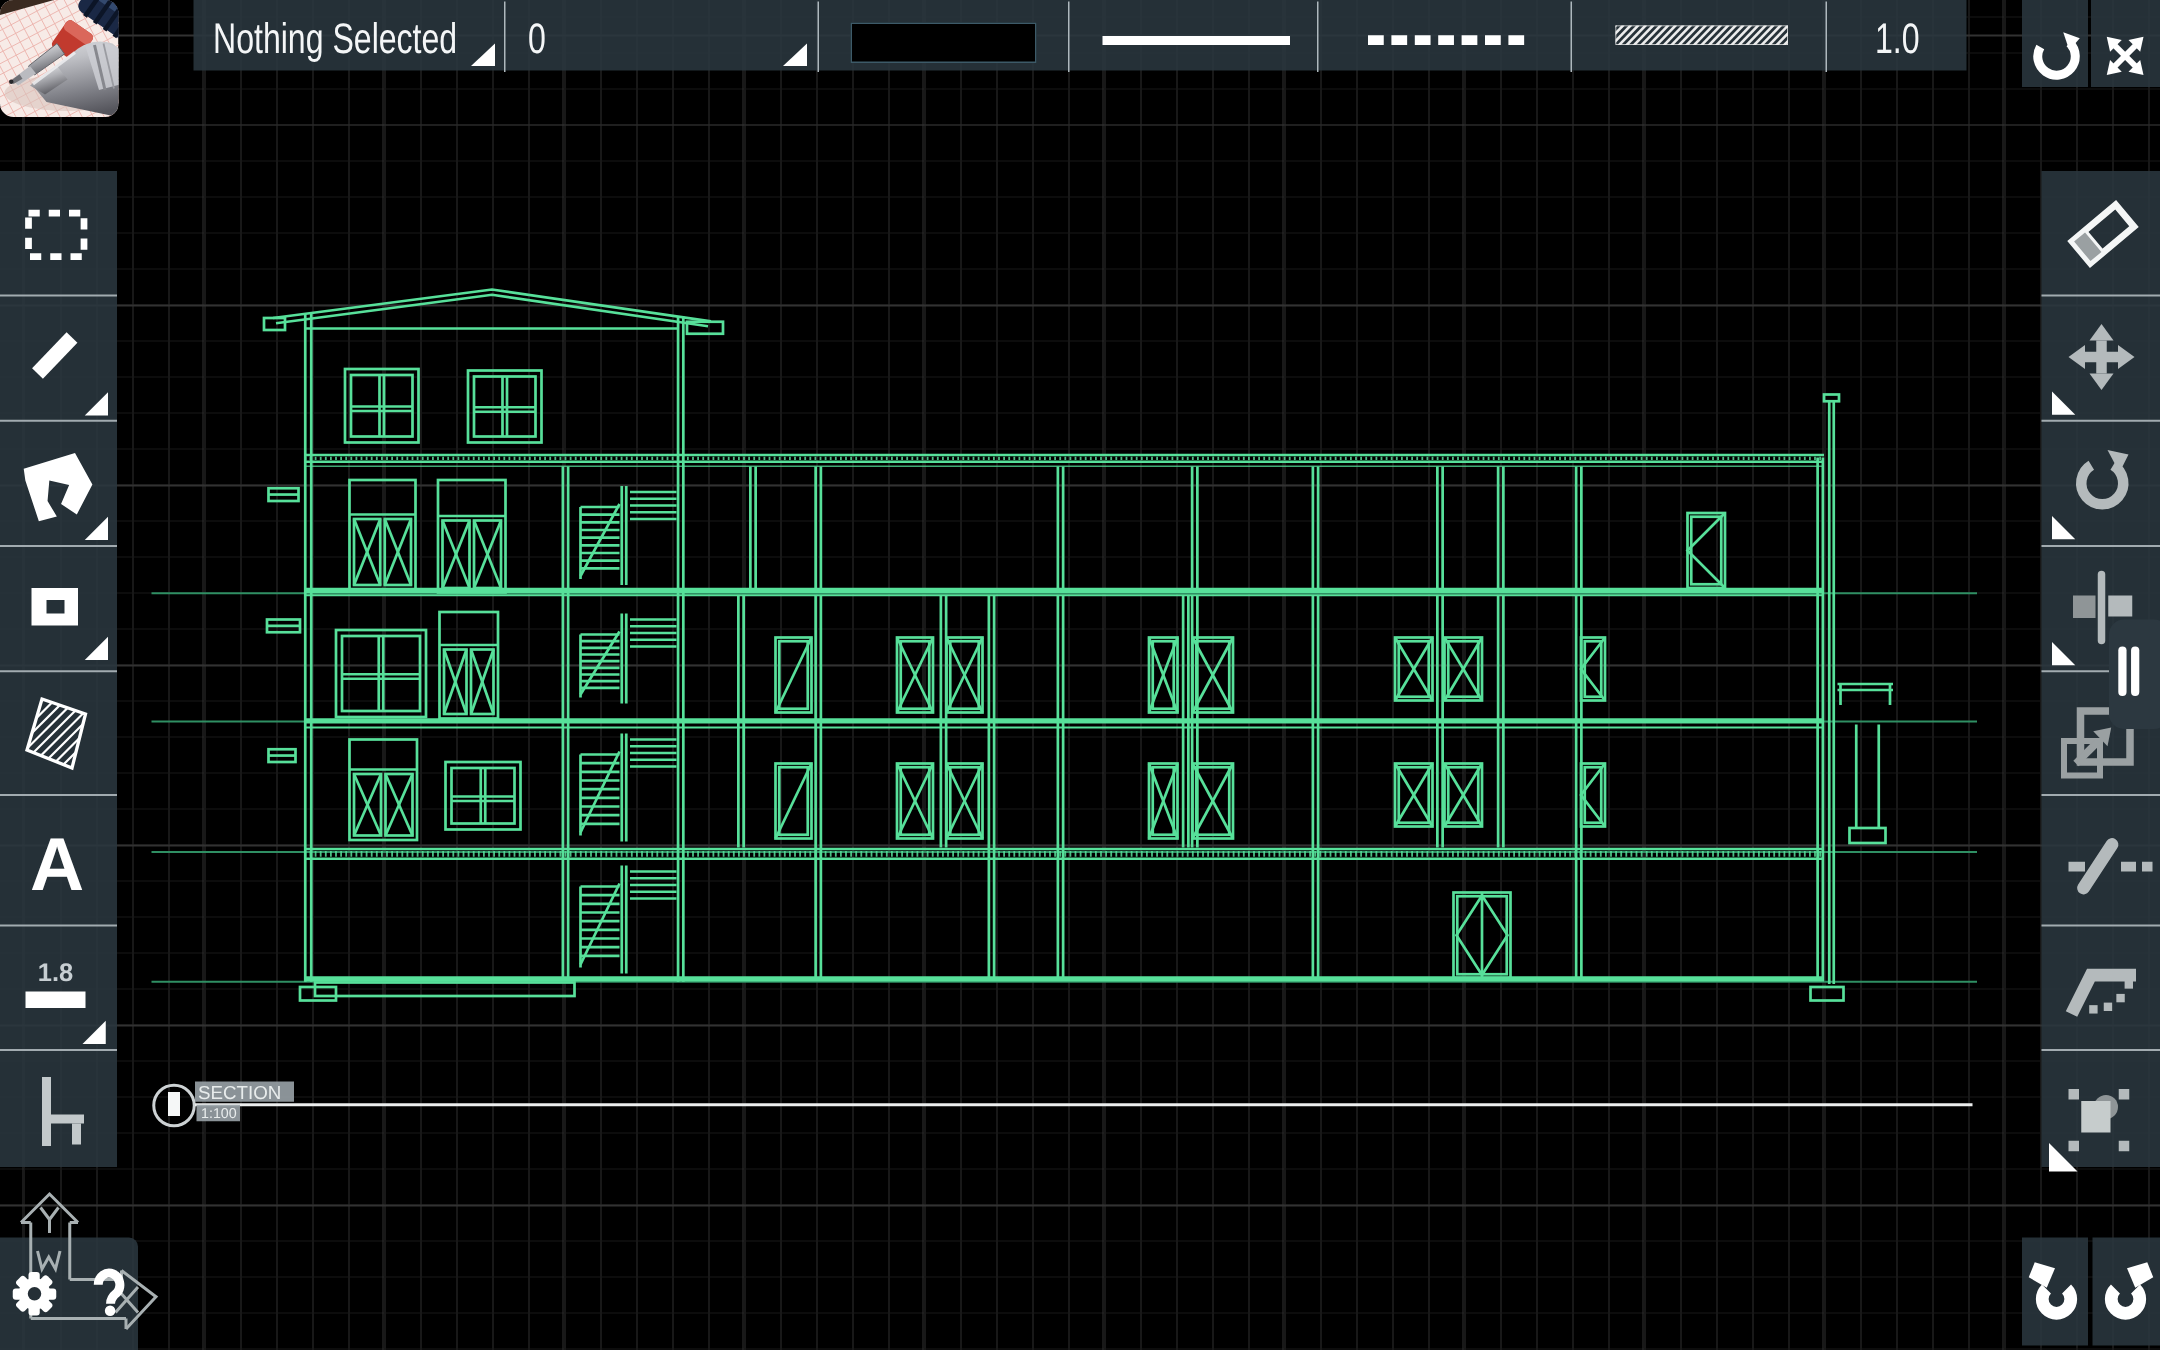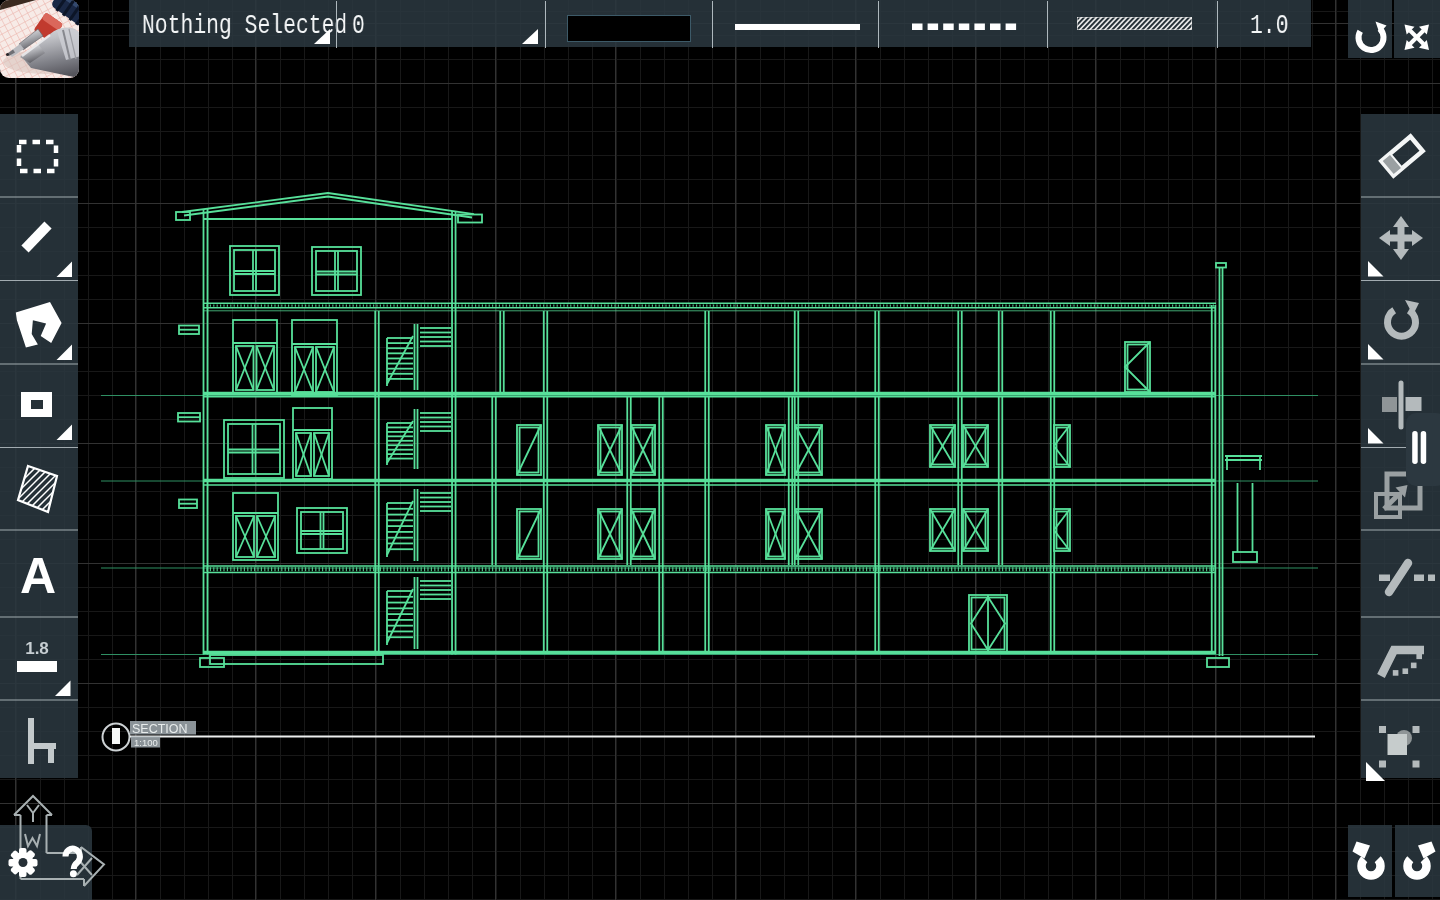--- a/index.html
+++ b/index.html
@@ -10,21 +10,21 @@
   position:relative;
   background-color:#000;
   background-image:
     repeating-linear-gradient(to right, #323232 0 1px, transparent 1px 120px),
     repeating-linear-gradient(to bottom, #323232 0 1px, transparent 1px 120px),
     repeating-linear-gradient(to right, #181818 0 1px, transparent 1px 24px),
     repeating-linear-gradient(to bottom, #181818 0 1px, transparent 1px 24px);
   background-position: 15px 0px, 0px 83px, 16px 0px, 0px 11px;
 }
 .slate { background:rgba(42,55,63,0.88); }
-#topbar { position:absolute; left:129px; top:0; width:1182px; height:47px;font-family:Liberation Mono, monospace; }
+#topbar { position:absolute; left:129px; top:0; width:1182px; height:47px; }
 .tdiv { position:absolute; top:1px; width:1px; height:47px; background:#aeb8bd; }
 #topbar .txt { position:absolute; color:#f4f6f7; font-size:28.5px; top:11.5px; line-height:1;
   transform:scaleX(0.75); transform-origin:0 0; white-space:nowrap; will-change:transform; }
 .tri-br { position:absolute; width:0; height:0; border-left:16px solid transparent; border-bottom:15px solid #fff; }
 .cornerbtn { position:absolute; }
 </style>
 </head>
 <body>
 <svg id="cad" style="position:absolute;left:0;top:0;" width="1440" height="900" viewBox="0 0 1440 900">
     <g stroke="#2f8f63" stroke-width="1.2" fill="none">

